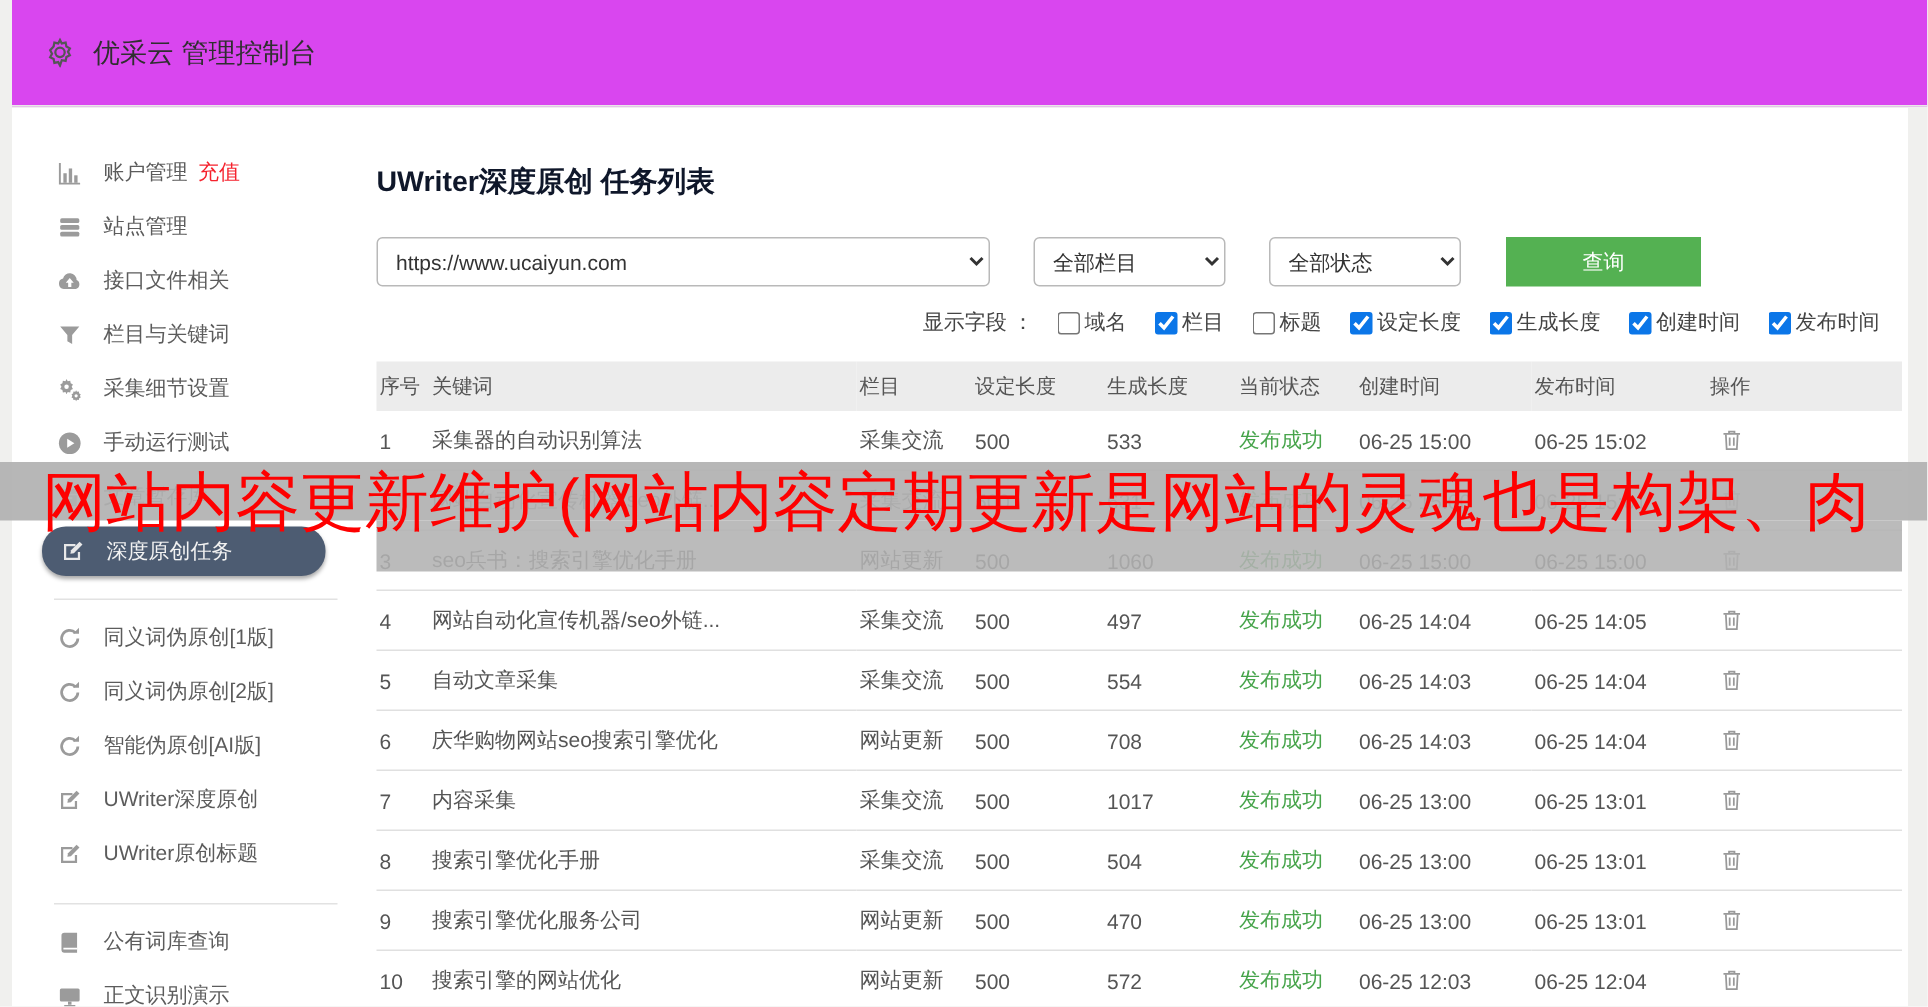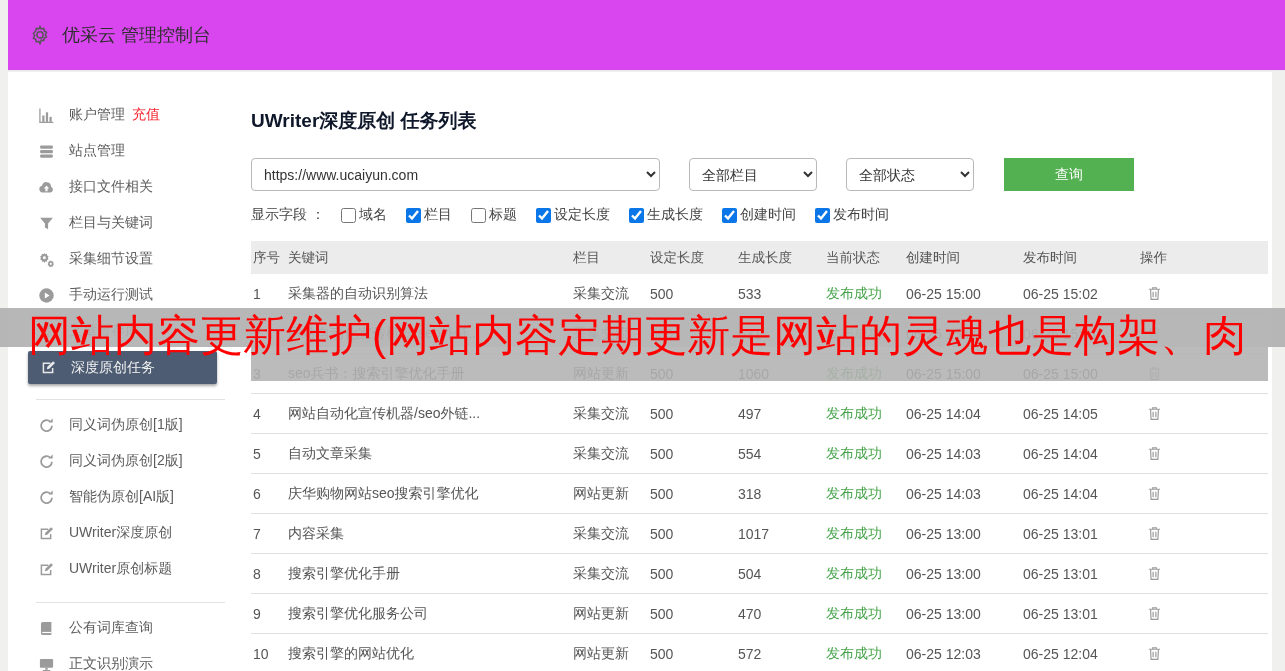--- a/index.html
+++ b/index.html
@@ -14,38 +14,38 @@
 
   
   .panel{position:absolute;left:8px;top:72px;width:1264px;height:599px;background:#fff;}
 
   
   .sidebar{position:absolute;left:0;top:0;width:243px;height:599px;padding-top:25px;box-sizing:border-box;}
   .side-item{display:flex;align-items:center;height:36px;padding-left:30px;color:#5c5c5c;
              font-size:14px;cursor:pointer;box-sizing:border-box;}
   .side-item .ic{width:17px;height:17px;margin-right:14px;flex:none;color:#9b9b9b;display:inline-flex;}
   .side-item .ic svg{width:17px;height:17px;}
-  .side-item.active{background:#4d5c72;color:#f2f2f2;border-radius:2px;width:189px;margin-left:20px;
+  .side-item.active{background:#4d5c72;color:#f2f2f2;border-radius:16px;width:189px;margin-left:20px;
                     padding-left:12px;height:33px;margin-top:2px;margin-bottom:1px;position:relative;z-index:60;
                     box-shadow:0 2px 3px rgba(0,0,0,.35);}
   .side-item.active .ic{color:#e8e8e8;}
   .badge{color:#f5222d;margin-left:7px;}
   .divider{height:1px;background:#e2e2e2;margin:15px 26px 7px 28px;}
 
   
   .content{position:absolute;left:243px;top:0;width:1021px;height:599px;}
   .page-title{margin:36px 0 0 0;font-size:19px;font-weight:600;color:#0f172a;}
   .controls{margin-top:24px;display:flex;align-items:center;}
   select{height:33px;border:1px solid #b9b9b9;border-radius:4px;background:#fff;color:#333;
          font-size:14px;padding:0 8px;font-family:inherit;}
   .sel-site{width:409px;}
   .sel-col,.sel-status{width:128px;margin-left:29px;}
   .btn-query{width:130px;height:33px;margin-left:30px;background:#54b152;color:#fff;border:none;
              border-radius:0;font-size:14px;cursor:pointer;}
-  .fields{margin-top:15px;display:flex;align-items:center;font-size:14px;color:#444;}
+  .fields{margin-top:15px;display:flex;align-items:center;font-size:14px;color:#444;justify-content:flex-end;}
   .fields .flabel{margin-right:16px;}
   .fields label{display:flex;align-items:center;margin-right:19px;cursor:pointer;color:#444;}
   input[type=checkbox]{width:15px;height:15px;accent-color:#0b76e8;margin:0 3px 0 0;}
 
   
   table{border-collapse:collapse;table-layout:fixed;width:1017px;margin-top:17px;font-size:14px;color:#555;}
   thead th{background:#ececec;font-weight:400;text-align:left;height:33px;padding:0 0 0 2px;
            font-size:13.5px;color:#555;}
   tbody td{height:39px;border-bottom:1px solid #e0e0e0;padding:0 0 0 2px;white-space:nowrap;
            overflow:hidden;text-overflow:ellipsis;}
@@ -365,21 +365,21 @@
                     <path d="M2.8 4h10.4M6.3 4V2.6h3.4V4" fill="none" stroke="currentColor" stroke-width="1.1"></path>
                     <path d="M4.3 4.3l.5 9.3h6.4l.5-9.3" fill="none" stroke="currentColor" stroke-width="1.1"></path>
                     <path d="M6.7 6.3v5.2M9.3 6.3v5.2" stroke="currentColor" stroke-width="1.1"></path>
                   </svg></button></td>
             </tr>
             <tr>
               <td>6</td>
               <td>庆华购物网站seo搜索引擎优化</td>
               <td>网站更新</td>
               <td>500</td>
-              <td>318</td>
+              <td>708</td>
               <td class="status">发布成功</td>
               <td>06-25 14:03</td>
               <td>06-25 14:04</td>
               <td><button class="btn-trash"><svg viewBox="0 0 16 16">
                     <path d="M2.8 4h10.4M6.3 4V2.6h3.4V4" fill="none" stroke="currentColor" stroke-width="1.1"></path>
                     <path d="M4.3 4.3l.5 9.3h6.4l.5-9.3" fill="none" stroke="currentColor" stroke-width="1.1"></path>
                     <path d="M6.7 6.3v5.2M9.3 6.3v5.2" stroke="currentColor" stroke-width="1.1"></path>
                   </svg></button></td>
             </tr>
             <tr>

